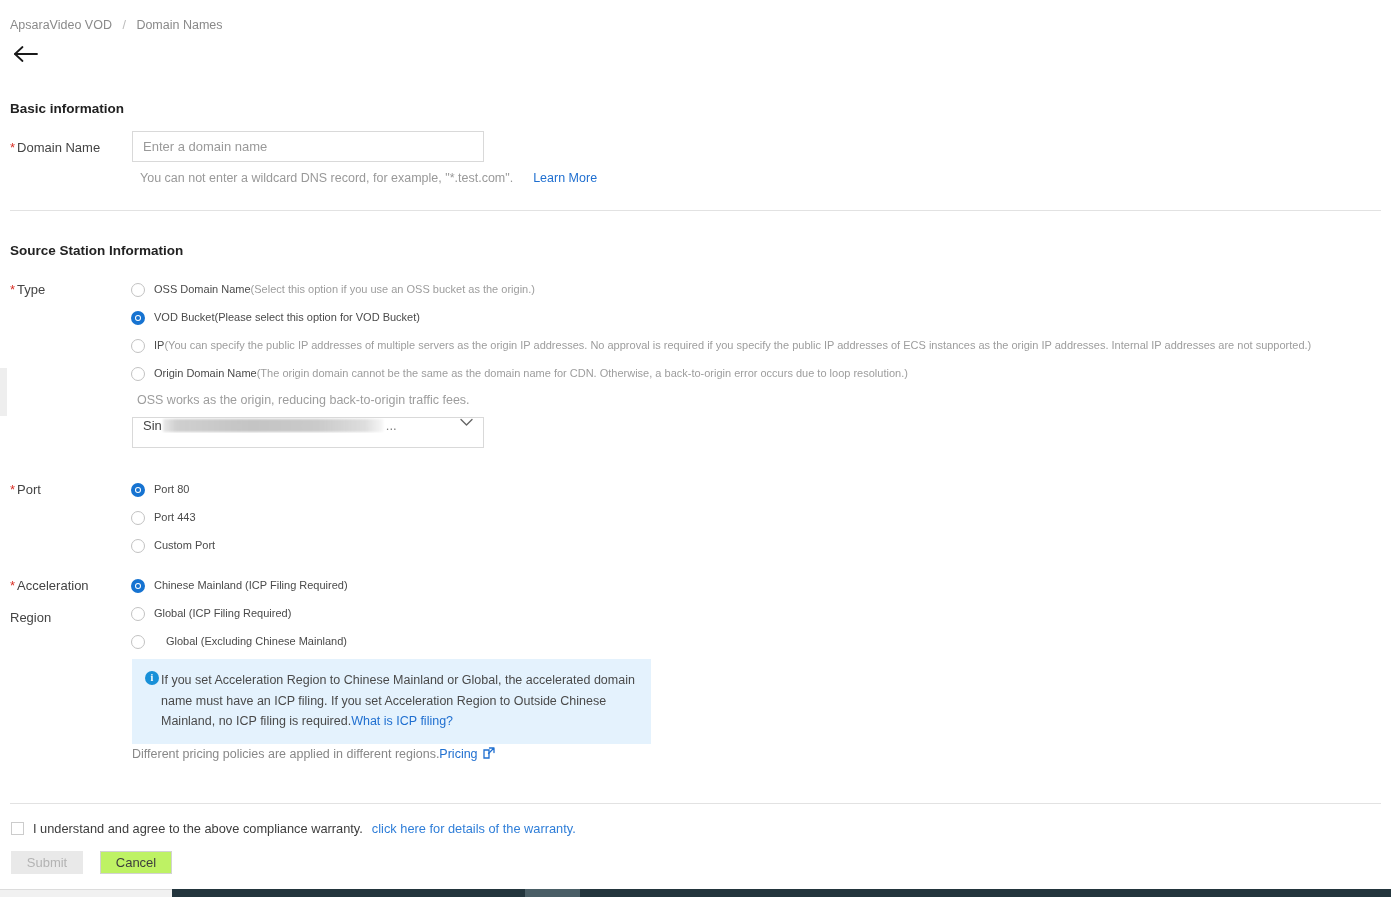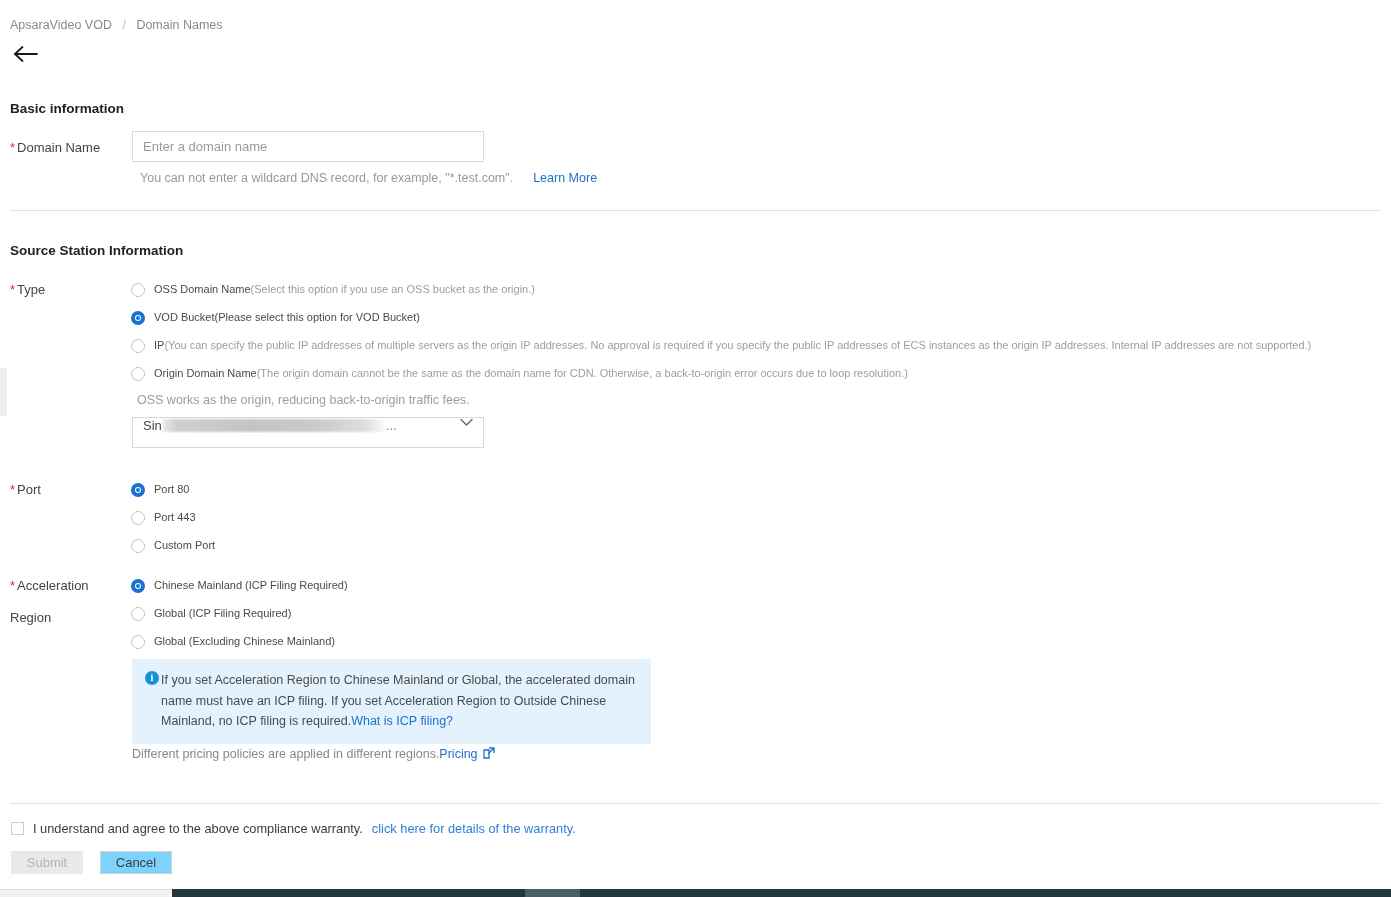--- a/index.html
+++ b/index.html
@@ -337,21 +337,21 @@
     padding: 0 14px;
     cursor: pointer;
   }
   .btn-submit {
     background: #e9e9e9;
     border: 1px solid #e9e9e9;
     color: #b3b3b3;
     cursor: default;
   }
   .btn-cancel {
-    background: #7dd3fc;
+    background: #bef264;
     border: 1px solid #d2d2d2;
     color: #3d3d3d;
     margin-left: 17px;
   }
 
   
   .scroll-thumb {
     position: absolute;
     left: 0px;
     top: 368px;
@@ -490,21 +490,21 @@
 <div class="form-label" style="top:610px;">Region</div>
 
 <div class="radio-row" style="top:578px;">
   <span class="radio checked"></span>
   <span class="radio-label">Chinese Mainland (ICP Filing Required)</span>
 </div>
 <div class="radio-row" style="top:606px;">
   <span class="radio"></span>
   <span class="radio-label">Global (ICP Filing Required)</span>
 </div>
-<div class="radio-row" style="top:634px;">
+<div class="radio-row" style="top:634px;gap:12px;">
   <span class="radio"></span>
   <span class="radio-label">Global (Excluding Chinese Mainland)</span>
 </div>
 
 <div class="alert">
   <span class="alert-icon">i</span>
   <span class="alert-text"><span>If you set Acceleration Region to Chinese Mainland or Global, the accelerated domain name must have an ICP filing. If you set Acceleration Region to Outside Chinese Mainland, no ICP filing is required.</span><span class="link">What is ICP filing?</span></span>
 </div>
 
 <div class="pricing-row">

